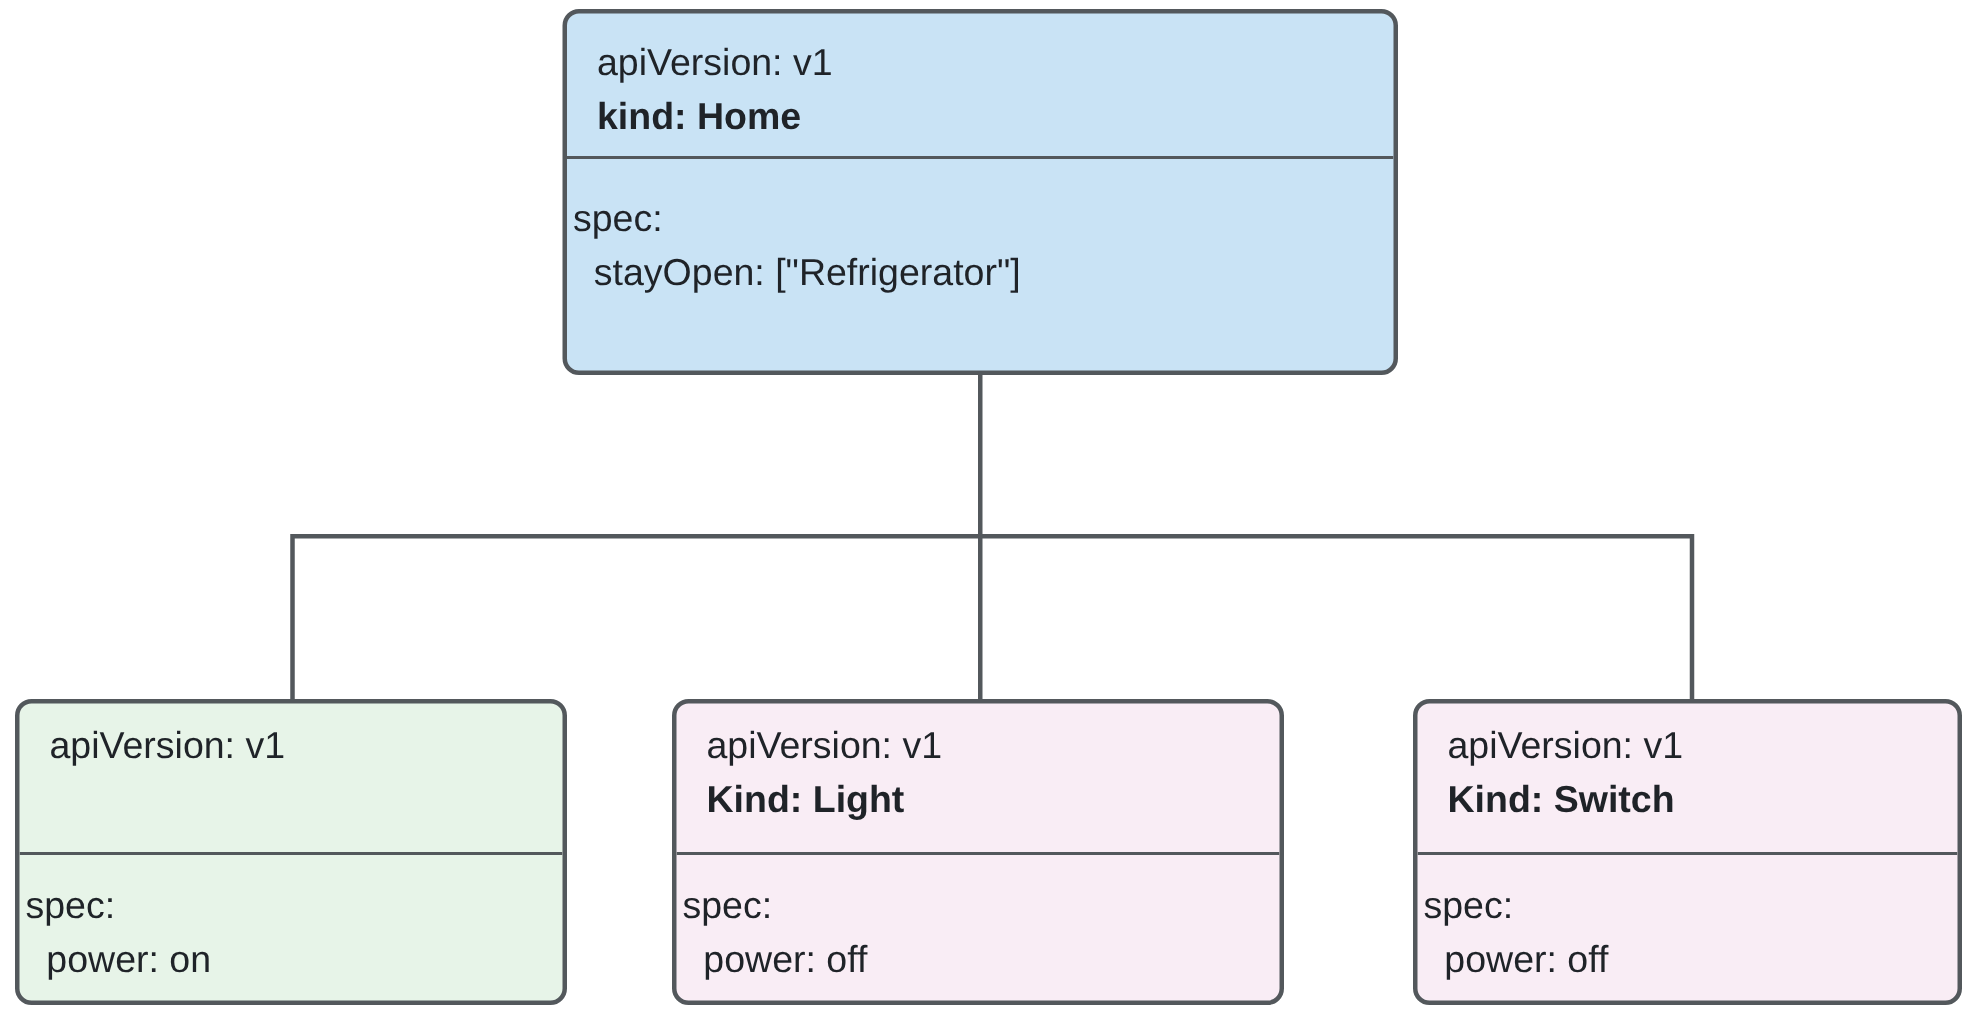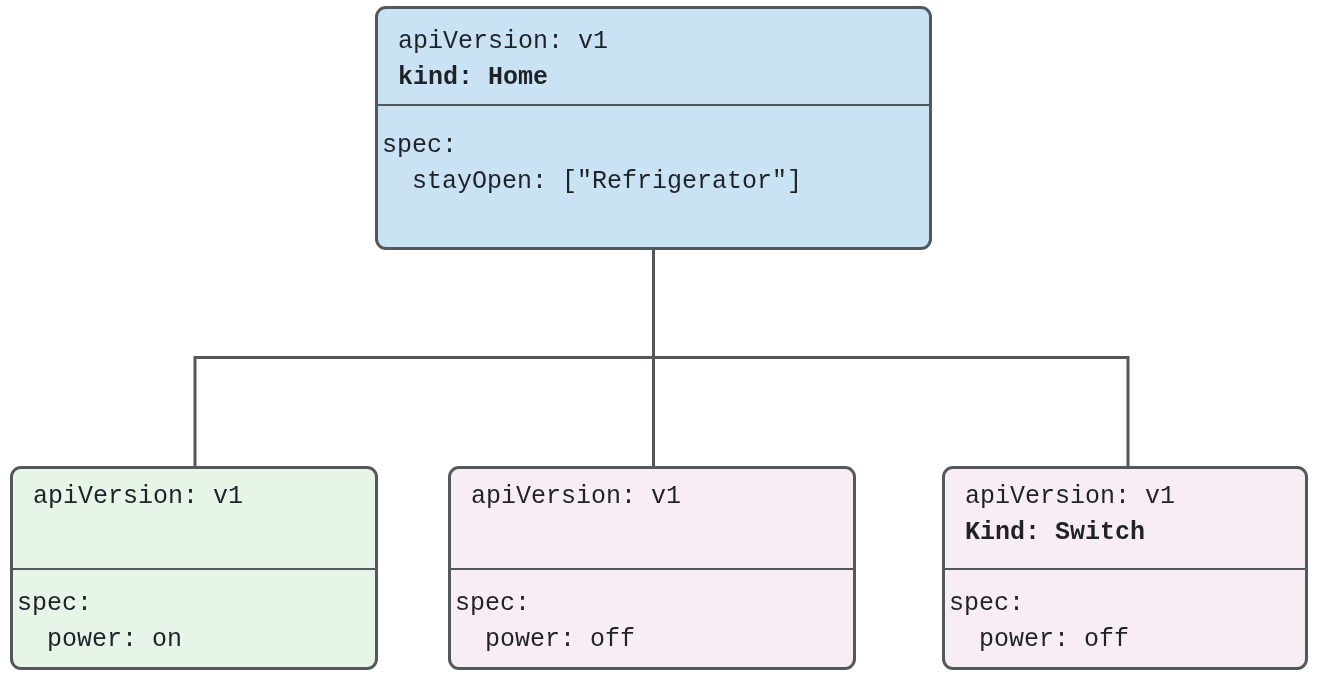--- a/index.html
+++ b/index.html
@@ -10,21 +10,21 @@
   html, body {
     margin: 0;
     padding: 0;
     background: #ffffff;
   }
   .canvas {
     position: relative;
     width: 1321px;
     height: 677px;
     background: #ffffff;
-    font-family: Liberation Mono, monospace;
+    font-family: Liberation Sans, sans-serif;
     color: var(--text, #1f2328);
     overflow: hidden;
   }
   .connectors {
     position: absolute;
     left: 0;
     top: 0;
     z-index: 0;
   }
   .node {
@@ -84,20 +84,21 @@
     </div>
     <div class="node-body">
       <div class="code">spec:</div>
       <div class="code">  power: on</div>
     </div>
   </div>
 
   <div class="node node-child node-light" style="background-color: rgb(249, 237, 245);">
     <div class="node-header">
       <div class="code">apiVersion: v1</div>
+      <div class="code bold">Kind: Light</div>
     </div>
     <div class="node-body">
       <div class="code">spec:</div>
       <div class="code">  power: off</div>
     </div>
   </div>
 
   <div class="node node-child node-switch" style="background-color: rgb(249, 237, 245);">
     <div class="node-header">
       <div class="code">apiVersion: v1</div>

